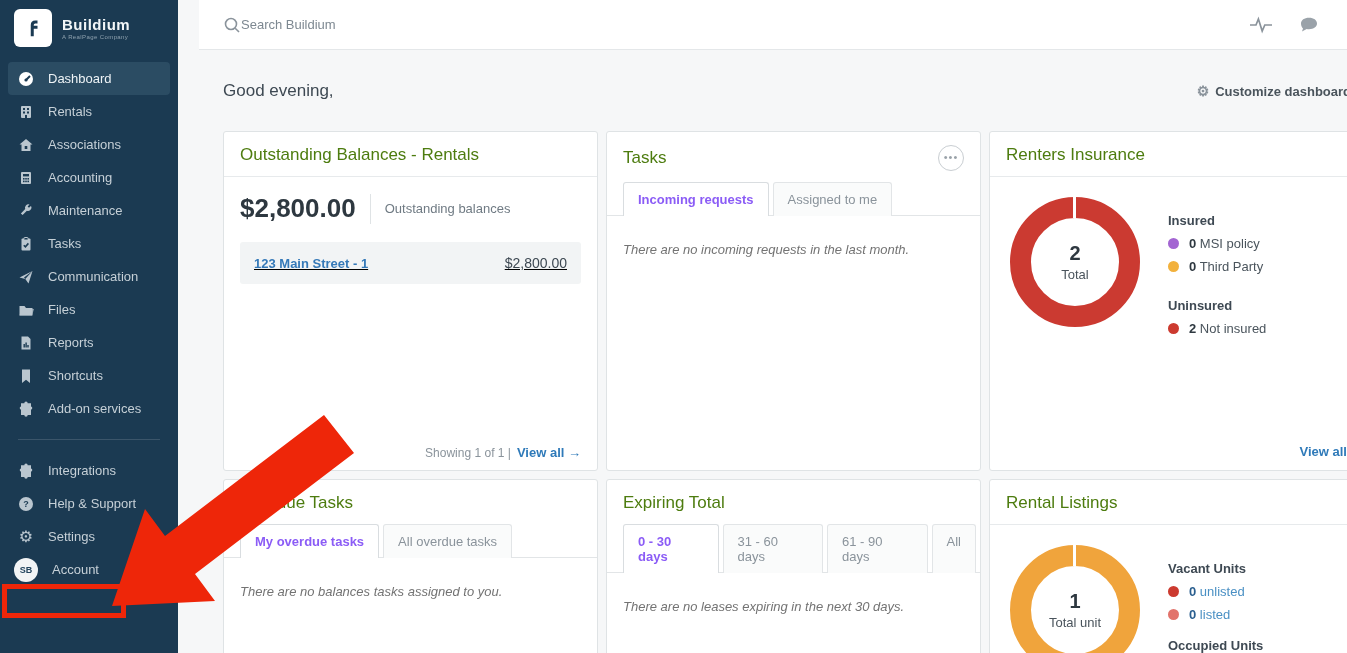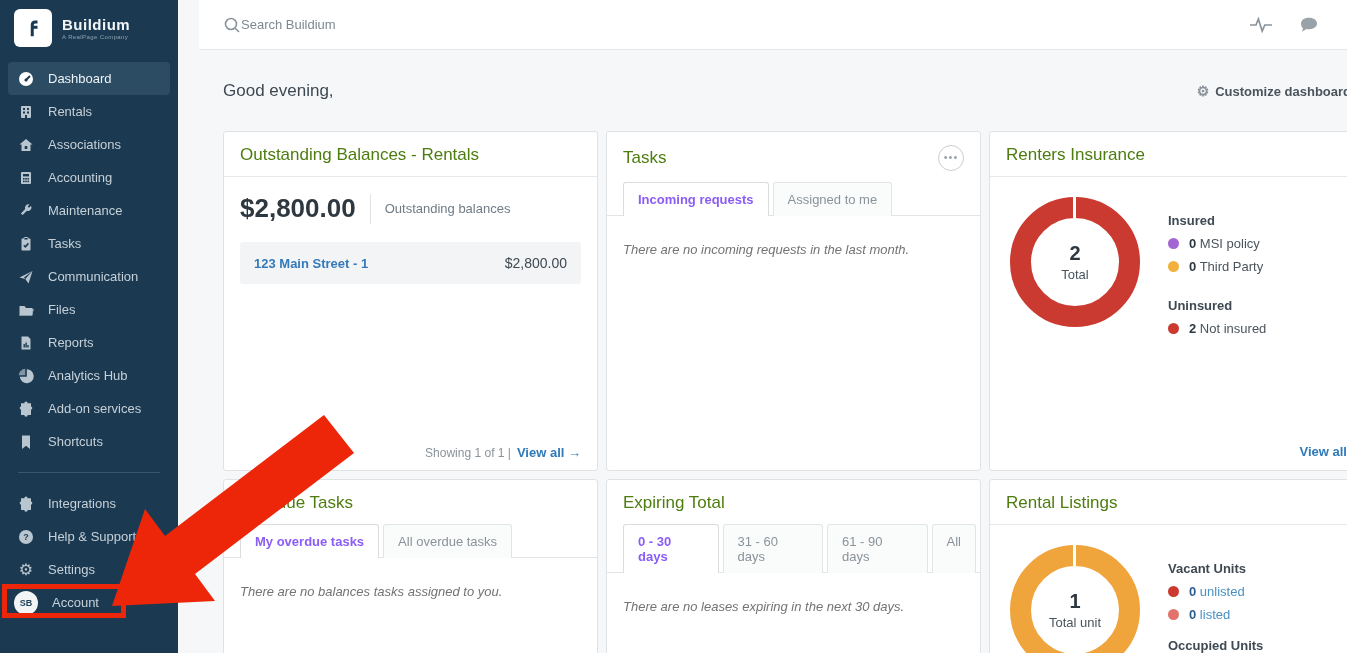--- a/index.html
+++ b/index.html
@@ -39,21 +39,21 @@
   .card.tall-clip { height:340px; }
   .card-head { display:flex; align-items:center; justify-content:space-between; padding:13px 16px 11px 16px; border-bottom:1px solid #e7eaec; }
   .card-title { font-size:17px; color:#4d7c0f; }
   .ellipsis-btn { width:26px; height:26px; border-radius:50%; border:1px solid #c9ced2; background:#fff; color:#9aa2a9; font-size:11px; letter-spacing:1px; line-height:22px; text-align:center; cursor:pointer; }
 
   
   .amount-row { display:flex; align-items:center; gap:14px; padding:16px; }
   .big-amount { font-size:26px; font-weight:bold; color:#2e3840; }
   .amount-sep { width:1px; height:30px; background:#dfe3e5; }
   .amount-label { font-size:13px; color:#6f7a83; }
-  .prop-row { margin:2px 16px; background:#f2f4f5; border-radius:3px; display:flex; align-items:center; justify-content:space-between; padding:13px 14px; }
+  .prop-row { margin:2px 16px; background:#f2f4f5; border-radius:3px; display:flex; align-items:center; justify-content:space-between; padding:13px 14px;text-decoration:underline; }
   .prop-link { color:#3579b8; font-size:13px; font-weight:bold; cursor:pointer; }
   .prop-val { color:#3e4953; font-size:14px; }
   .card-foot { position:absolute; bottom:10px; right:16px; font-size:12px; color:#8a939b; display:flex; gap:6px; align-items:center; }
   .view-all { color:#2f7ab9; font-weight:bold; font-size:13px; cursor:pointer; }
 
   
   .tabs { display:flex; padding:0 0 0 16px; border-bottom:1px solid #e2e5e7; margin-top:10px; }
   .tab { font-size:13px; padding:9px 14px; border:1px solid #e2e5e7; border-bottom:none; background:#fafbfb; color:#8a939b; margin-right:4px; border-radius:3px 3px 0 0; position:relative; top:1px; cursor:pointer; }
   .tab.active { background:#fff; color:#8b5cf6; font-weight:bold; border-color:#d9dde0; }
   .empty-text { font-style:italic; color:#737373; font-size:13px; padding:26px 16px; }
@@ -195,41 +195,32 @@
                 <rect x="7.4" y="7.5" width="1.4" height="5"></rect>
                 <rect x="9.3" y="10" width="1.4" height="2.5"></rect>
               </g>
             </svg>
           </span>
         <span>Reports</span>
       </div>
       <div class="nav-item">
         <span class="nicon">
             <svg width="16" height="16" viewBox="0 0 16 16" fill="currentColor">
-              <path d="M8.8 1.2A7 7 0 1 1 1.8 8.8h7z"></path>
-              <path d="M7.2 0.8v6.4H0.8a7 7 0 0 1 6.4-6.4z" opacity=".65"></path>
-            </svg>
-          </span>
-        <span>Analytics Hub</span>
+              <path d="M4 1.5h8V15l-4-3.2L4 15z"></path>
+            </svg>
+          </span>
+        <span>Shortcuts</span>
       </div>
       <div class="nav-item">
         <span class="nicon">
             <svg width="16" height="16" viewBox="0 0 16 16" fill="currentColor">
               <path d="M6.3 2.2a1.7 1.7 0 0 1 3.4 0H13v3.2a1.7 1.7 0 0 1 0 3.3V14H9.7a1.7 1.7 0 0 1-3.4 0H3V8.7a1.7 1.7 0 0 1 0-3.3V2.2z"></path>
             </svg>
           </span>
         <span>Add-on services</span>
-      </div>
-      <div class="nav-item">
-        <span class="nicon">
-            <svg width="16" height="16" viewBox="0 0 16 16" fill="currentColor">
-              <path d="M4 1.5h8V15l-4-3.2L4 15z"></path>
-            </svg>
-          </span>
-        <span>Shortcuts</span>
       </div>
 
       <div class="nav-divider"></div>
 
       <div class="nav-item">
         <span class="nicon">
             <svg width="16" height="16" viewBox="0 0 16 16" fill="currentColor">
               <path d="M6.3 2.2a1.7 1.7 0 0 1 3.4 0H13v3.2a1.7 1.7 0 0 1 0 3.3V14H9.7a1.7 1.7 0 0 1-3.4 0H3V8.7a1.7 1.7 0 0 1 0-3.3V2.2z"></path>
             </svg>
           </span>

